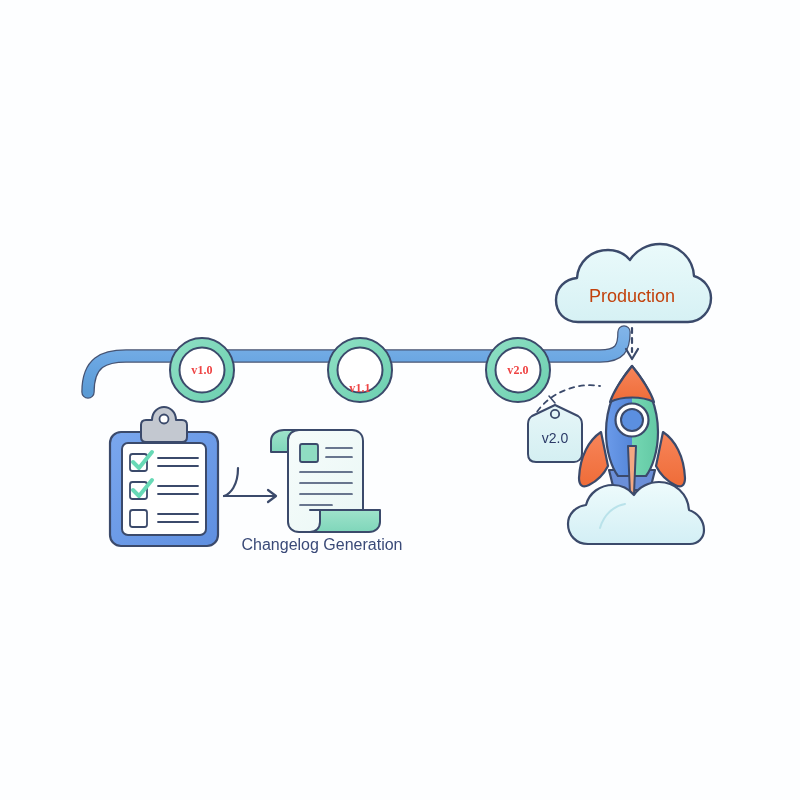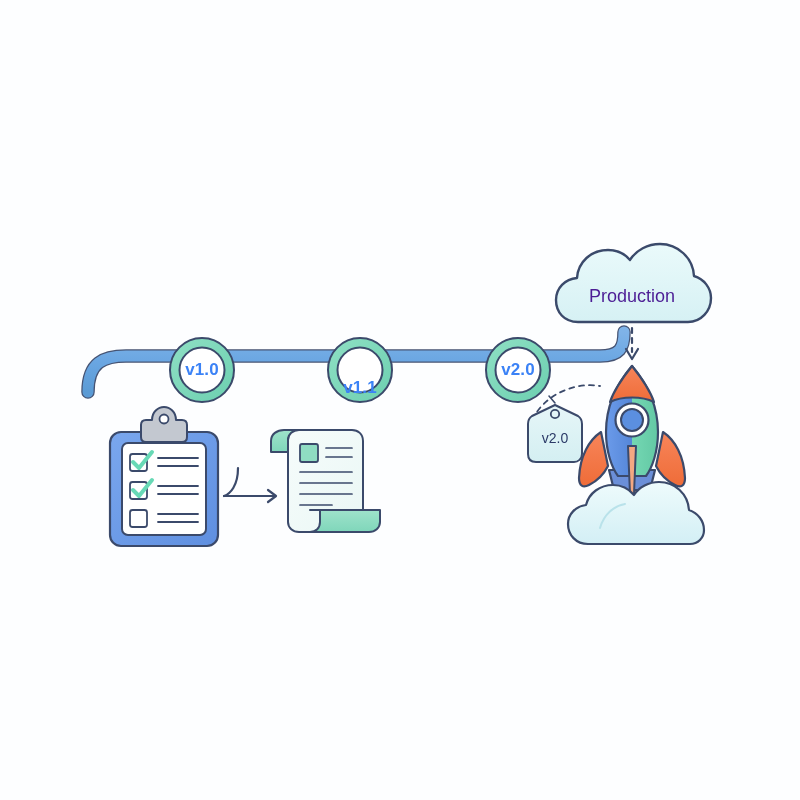--- a/index.html
+++ b/index.html
@@ -24,30 +24,31 @@
     inset: 0;
     width: 800px;
     height: 800px;
   }
   .txt {
     position: absolute;
     white-space: nowrap;
     pointer-events: none;
   }
   .node-label {
-    font-size: 17px;
+    font-size: 12px;
     font-weight: 600;
-    color: #3b82f6;
+    color: #ef4444;
     letter-spacing: 0.1px;
     transform: translate(-50%, -50%);
+    font-family: Liberation Serif, serif;
   }
   .cloud-label {
     font-size: 18px;
     font-weight: 500;
-    color: #4c1d95;
+    color: #c2410c;
     transform: translate(-50%, -50%);
   }
   .tag-label {
     font-size: 14px;
     font-weight: 500;
     color: #2b3a67;
     transform: translate(-50%, -50%);
   }
   .caption-label {
     font-size: 16px;
@@ -292,14 +293,15 @@
   <div class="txt node-label" style="left:202px; top:370px;">v1.0</div>
 
   <div class="txt node-label" style="left:360px; top:388px;">v1.1</div>
 
   <div class="txt node-label" style="left:518px; top:370px;">v2.0</div>
 
   <div class="txt cloud-label" style="left:632px; top:296px;">Production</div>
 
   <div class="txt tag-label" style="left:555px; top:438px;">v2.0</div>
 
+  <div class="txt caption-label" style="left:322px; top:545px;">Changelog Generation</div>
 
 </div>
 
 </body></html>

